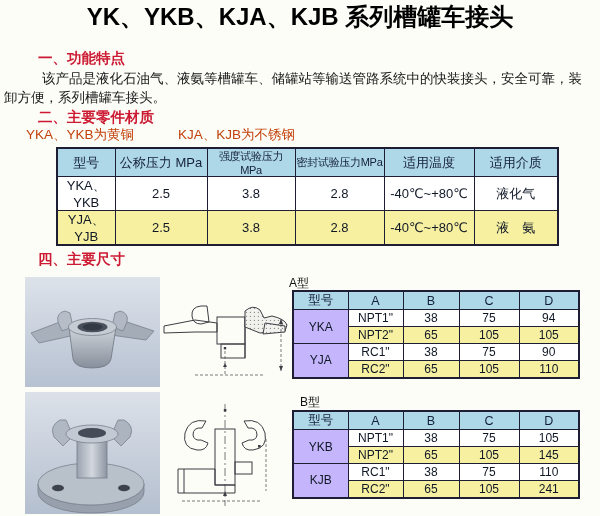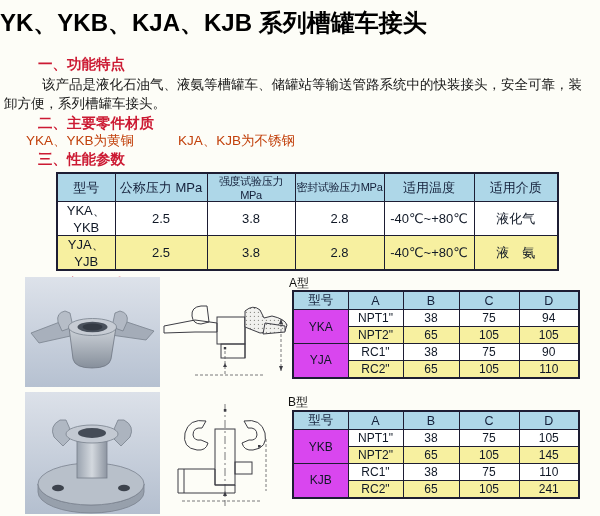--- a/index.html
+++ b/index.html
@@ -6,21 +6,21 @@
   html,body { width:600px; height:516px; }
   body {
     background:#fdfdf7;
     font-family:"Liberation Sans","DejaVu Sans",sans-serif;
     color:#111;
     overflow:hidden;
   }
   .page { position:relative; width:600px; height:516px; }
 
   .title {
-    padding-top:6px;
+    text-align:center;
     font-size:24px;
     font-weight:bold;
     line-height:34px;
     color:#000;
   }
   .sec-heading {
     margin-left:38px;
     font-size:14.5px;
     font-weight:bold;
     color:var(--heading-red);
@@ -92,21 +92,21 @@
     color:#14203a;
   }
   table.dim thead th {
     background:var(--table-header-blue);
     height:18px;
     font-weight:normal;
     font-size:12.5px;
   }
   table.dim td { background:#ffffff; color:#101826; }
   table.dim tr.row-yellow td { background:var(--row-yellow); }
-  table.dim td.model { background:#d946ef; }
+  table.dim td.model { background:#c4b5fd; }
   table.dim col.c0 { width:55px; }
   table.dim col.c1 { width:55px; }
   table.dim col.c2 { width:56px; }
   table.dim col.c3 { width:60px; }
   table.dim col.c4 { width:60px; }
 </style>
 </head>
 <body>
 
 <div class="page">
@@ -114,21 +114,20 @@
   <div class="title">YK、YKB、KJA、KJB 系列槽罐车接头</div>
 
   <div class="sec-heading h1">一、功能特点</div>
   <p class="para">该产品是液化石油气、液氨等槽罐车、储罐站等输送管路系统中的快装接头，安全可靠，装卸方便，系列槽罐车接头。</p>
 
   <div class="sec-heading h2">二、主要零件材质</div>
   <div class="materials">
     <span>YKA、YKB为黄铜</span><span class="mat-gap"></span><span>KJA、KJB为不锈钢</span>
   </div>
 
-  <div class="sec-heading h3">三、性能参数</div>
 
   <table class="perf">
     <colgroup>
       <col style="width:58px">
         <col style="width:92px">
         <col style="width:88px">
       <col style="width:89px">
         <col style="width:90px">
         <col style="width:84px">
     </colgroup>
@@ -312,21 +311,21 @@
         <rect x="73" y="63" width="17" height="12"></rect>
       </g>
       <g fill="#3d3d44">
         <rect x="61.8" y="10" width="2.6" height="2.6"></rect>
         <rect x="96" y="46" width="2.6" height="2.6"></rect>
         <path d="M63,92 l-2,5 4,0 z"></path>
       </g>
     </svg>
   </div>
 
-  <div class="abs type-label" style="left:288px;top:396px">B型</div>
+  <div class="abs type-label" style="left:300px;top:396px">B型</div>
 
   <div class="abs" style="left:292px;top:410px">
     <table class="dim">
       <colgroup>
           <col class="c0">
           <col class="c1">
           <col class="c2">
           <col class="c3">
           <col class="c4">
         </colgroup>

